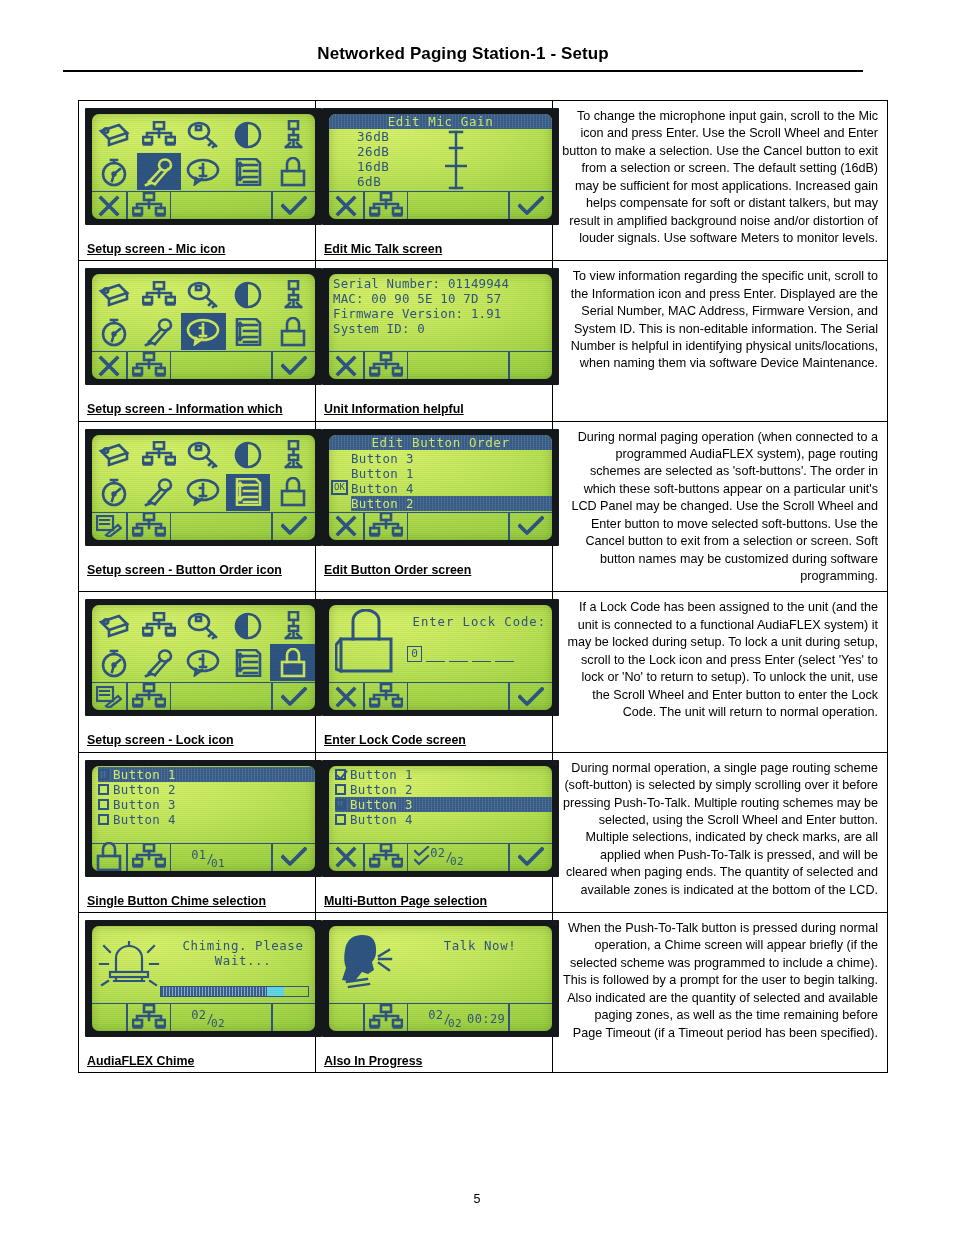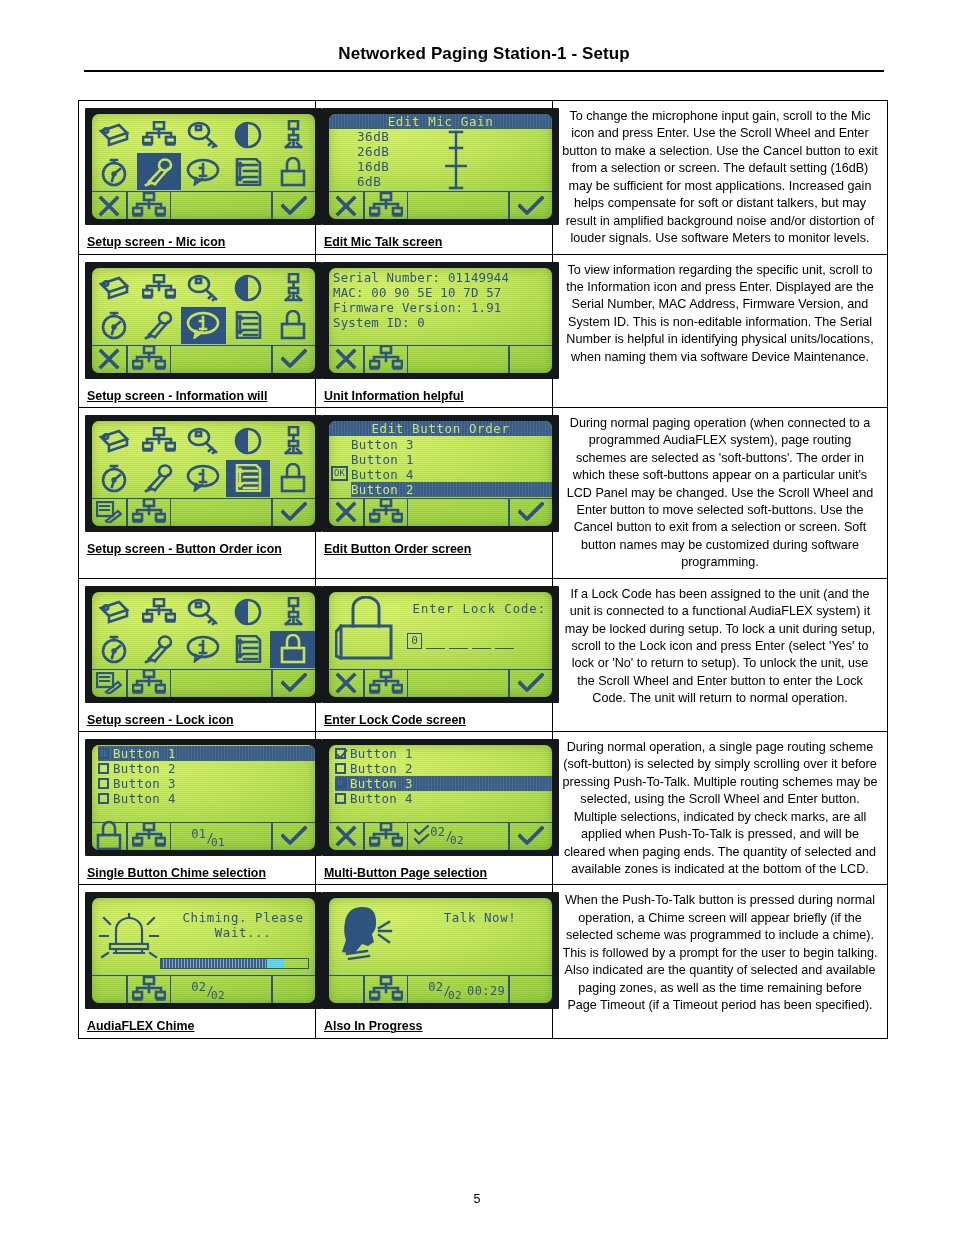--- a/index.html
+++ b/index.html
@@ -7,21 +7,21 @@
   body {
     width: 954px; height: 1235px;
     background: #ffffff;
     font-family: "Liberation Sans", sans-serif;
     color: #000;
     position: relative;
   }
 
   
   .page-header {
-    position: absolute; left: 84px; top: 44px; width: 800px;
+    position: absolute; left: 63px; top: 44px; width: 800px;
   }
   .page-header .title {
     text-align: center;
     font-size: 17px;
     font-weight: bold;
     letter-spacing: 0.1px;
     padding-bottom: 6px;
   }
   .page-header .rule {
     border-bottom: 2.2px solid #000;
@@ -41,29 +41,29 @@
     vertical-align: top;
     padding: 0;
   }
   td.cell-shot { width: 237px; padding: 7px 6px 4px 6px; }
   td.cell-desc { width: 335px; padding: 7px 9px 6px 9px; }
 
   .caption {
     font-size: 12.4px;
     font-weight: bold;
     text-decoration: underline;
-    margin-top: 10px;
+    margin-top: 17px;
     margin-left: 2px;
     line-height: 1.15;
     white-space: nowrap;
   }
   .desc-text {
     font-size: 12.6px;
     line-height: 1.385;
-    text-align: center;
+    text-align: right;
   }
 
   
   .lcd {
     width: 237px; height: 117px;
     background: #15181a;
     border-radius: 1px;
     padding: 6px 7px;
     position: relative;
   }
@@ -552,21 +552,21 @@
                 <div class="bar-seg seg-ok">
                   <svg class="g" width="26" height="20" viewBox="0 0 26 20">
                     <g class="stroke" style="stroke-width:3.8;stroke-linejoin:round">
      <path d="M2 10 L9 17 L24 2"></path>
                     </g>
                   </svg>
                 </div>
           </div>
             </div>
           </div>
-          <div class="caption">Setup screen - Information will</div>
+          <div class="caption">Setup screen - Information which</div>
         </td>
         <td class="cell-shot">
           <div class="lcd">
             <div class="lcd-inner">
               <div class="lcd-main">
                 <div class="info-lines">
                   <div>Serial Number: 01149944</div>
                   <div>MAC: 00 90 5E 10 7D 57</div>
                   <div>Firmware Version: 1.91</div>
                   <div>System ID: 0</div>

